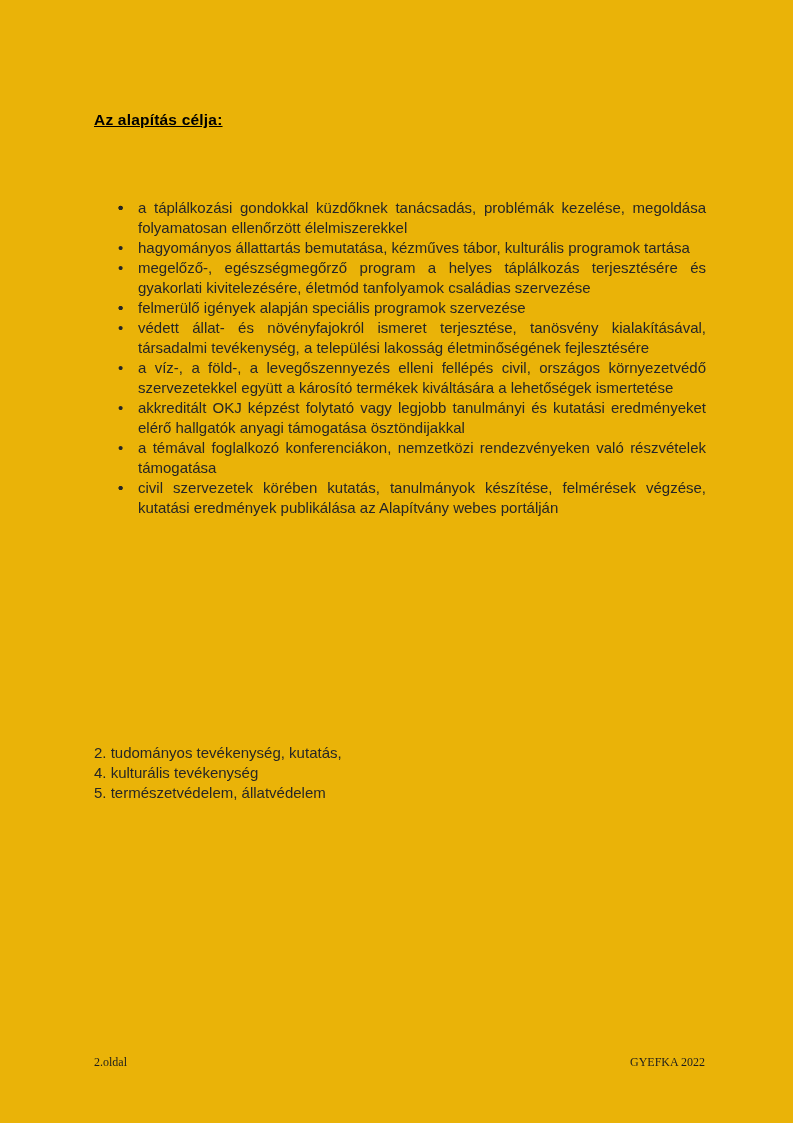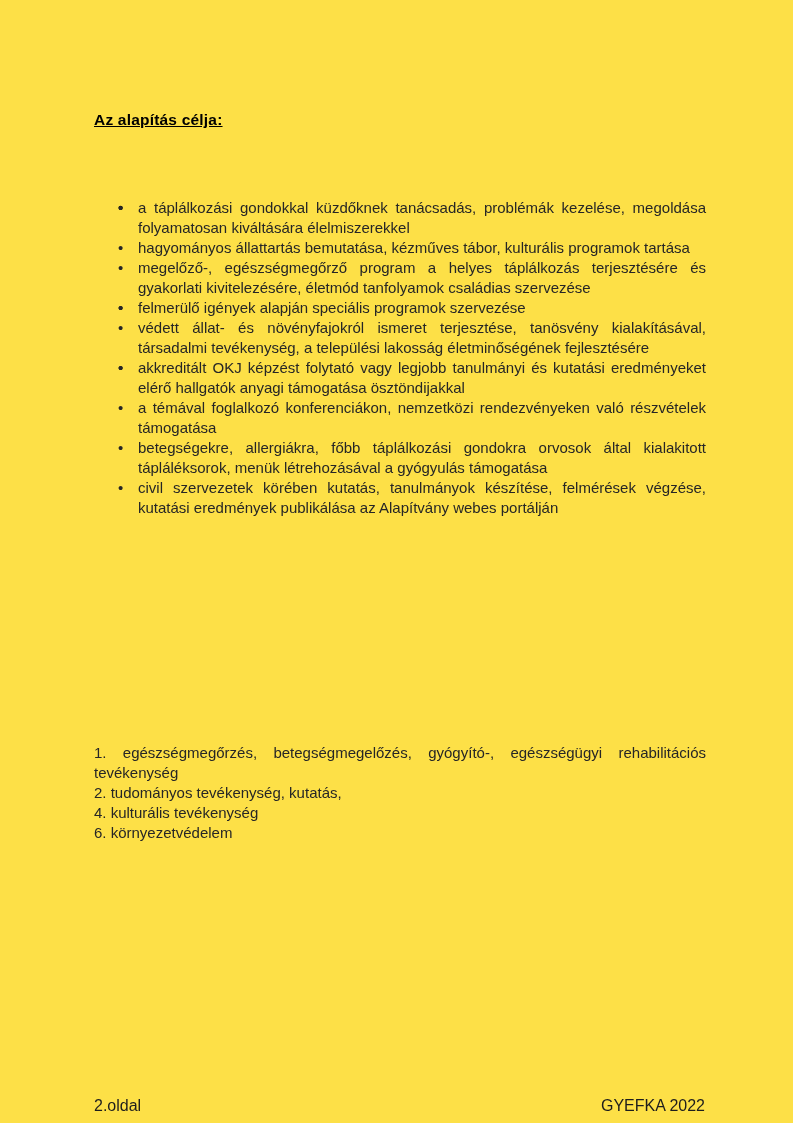--- a/index.html
+++ b/index.html
@@ -1,19 +1,19 @@
 <!DOCTYPE html>
 <html lang="hu"><head>
 <meta charset="utf-8">
 <style>
   html,body{margin:0;padding:0;background:#ffffff;}
   .page{
     position:relative;
     width:793px;height:1123px;
-    background:#fde047;
+    background:#eab308;
     font-family:"Liberation Sans",sans-serif;
     color:#262626;
     overflow:hidden;
   }
   .heading{
     position:absolute;top:110px;left:94px;
     font-size:15.5px;line-height:20px;
     font-weight:bold;color:#000;
     text-decoration:underline;
     letter-spacing:.2px;
@@ -36,54 +36,53 @@
     position:absolute;top:688px;left:94px;width:612px;
     font-size:15px;line-height:20px;
     text-align:justify;
   }
   .numbered{
     position:absolute;top:743px;left:94px;width:612px;
     font-size:15px;line-height:20px;
   }
   .numbered-item{text-align:justify;}
   .footer-left,.footer-right{
-    position:absolute;top:1096px;
-    font-family:Liberation Sans, sans-serif;
-    font-size:16px;line-height:20px;color:#1d1d1d;
+    position:absolute;top:1052px;
+    font-family:Liberation Serif, serif;
+    font-size:12px;line-height:20px;color:#1d1d1d;
   }
   .footer-left{left:94px;}
   .footer-right{right:88px;}
 </style>
 </head>
 <body>
 
 <div class="page">
 
   <div class="heading">Az alapítás célja:</div>
 
   <div class="bullets">
       <div class="bullet-item bold"><span class="marker">•</span></div>
-      <div class="bullet-item"><span class="marker">•</span><span>a táplálkozási gondokkal küzdőknek tanácsadás, problémák kezelése, megoldása folyamatosan kiváltására élelmiszerekkel</span></div>
+      <div class="bullet-item"><span class="marker">•</span><span>a táplálkozási gondokkal küzdőknek tanácsadás, problémák kezelése, megoldása folyamatosan ellenőrzött élelmiszerekkel</span></div>
       <div class="bullet-item"><span class="marker">•</span><span>hagyományos állattartás bemutatása, kézműves tábor, kulturális programok tartása</span></div>
       <div class="bullet-item"><span class="marker">•</span><span>megelőző-, egészségmegőrző program a helyes táplálkozás terjesztésére és gyakorlati kivitelezésére, életmód tanfolyamok családias szervezése</span></div>
       <div class="bullet-item"><span class="marker">•</span></div>
       <div class="bullet-item"><span class="marker">•</span><span>felmerülő igények alapján speciális programok szervezése</span></div>
       <div class="bullet-item"><span class="marker">•</span><span>védett állat- és növényfajokról ismeret terjesztése, tanösvény kialakításával, társadalmi tevékenység, a települési lakosság életminőségének fejlesztésére</span></div>
-      <div class="bullet-item"><span class="marker">•</span></div>
+      <div class="bullet-item"><span class="marker">•</span><span>a víz-, a föld-, a levegőszennyezés elleni fellépés civil, országos környezetvédő szervezetekkel együtt a károsító termékek kiváltására a lehetőségek ismertetése</span></div>
       <div class="bullet-item"><span class="marker">•</span><span>akkreditált OKJ képzést folytató vagy legjobb tanulmányi és kutatási eredményeket elérő hallgatók anyagi támogatása ösztöndijakkal</span></div>
       <div class="bullet-item"><span class="marker">•</span><span>a témával foglalkozó konferenciákon, nemzetközi rendezvényeken való részvételek támogatása</span></div>
-      <div class="bullet-item"><span class="marker">•</span><span>betegségekre, allergiákra, főbb táplálkozási gondokra orvosok által kialakitott tápláléksorok, menük létrehozásával a gyógyulás támogatása</span></div>
+      <div class="bullet-item"><span class="marker">•</span></div>
       <div class="bullet-item"><span class="marker">•</span><span>civil szervezetek körében kutatás, tanulmányok készítése, felmérések végzése, kutatási eredmények publikálása az Alapítvány webes portálján</span></div>
     </div>
 
 
   <div class="numbered">
-      <div class="numbered-item bold"><span>1. egészségmegőrzés, betegségmegelőzés, gyógyító-, egészségügyi rehabilitációs tevékenység</span></div>
       <div class="numbered-item bold"><span>2. tudományos tevékenység, kutatás,</span></div>
       <div class="numbered-item bold"><span>4. kulturális tevékenység</span></div>
-      <div class="numbered-item bold"><span>6. környezetvédelem</span></div>
+      <div class="numbered-item bold"><span>5. természetvédelem, állatvédelem</span></div>
     </div>
 
   <div class="footer-left">2.oldal</div>
 
   <div class="footer-right">GYEFKA 2022</div>
 
 </div>
 
 </body></html>

